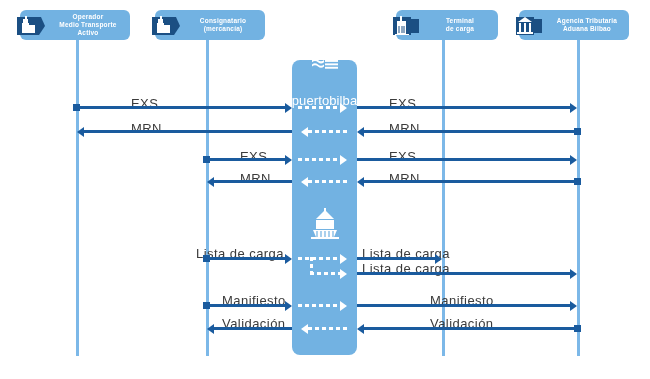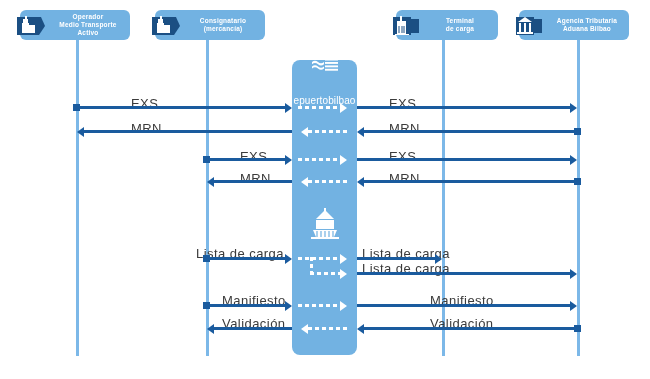--- a/index.html
+++ b/index.html
@@ -56,21 +56,21 @@
   }
   .hub-logo{
     position:absolute;
     display:flex;
     flex-direction:column;
     align-items:center;
     justify-content:center;
   }
   .hub-logo .wordmark{
     color:#ffffff;
-    font-size:10px;
+    font-size:13px;
     letter-spacing:.1px;
     margin-top:20px;
     white-space:nowrap;
   }
   .hub-ship{position:absolute;}
 
   
   .msg{
     position:absolute;
     height:3px;

